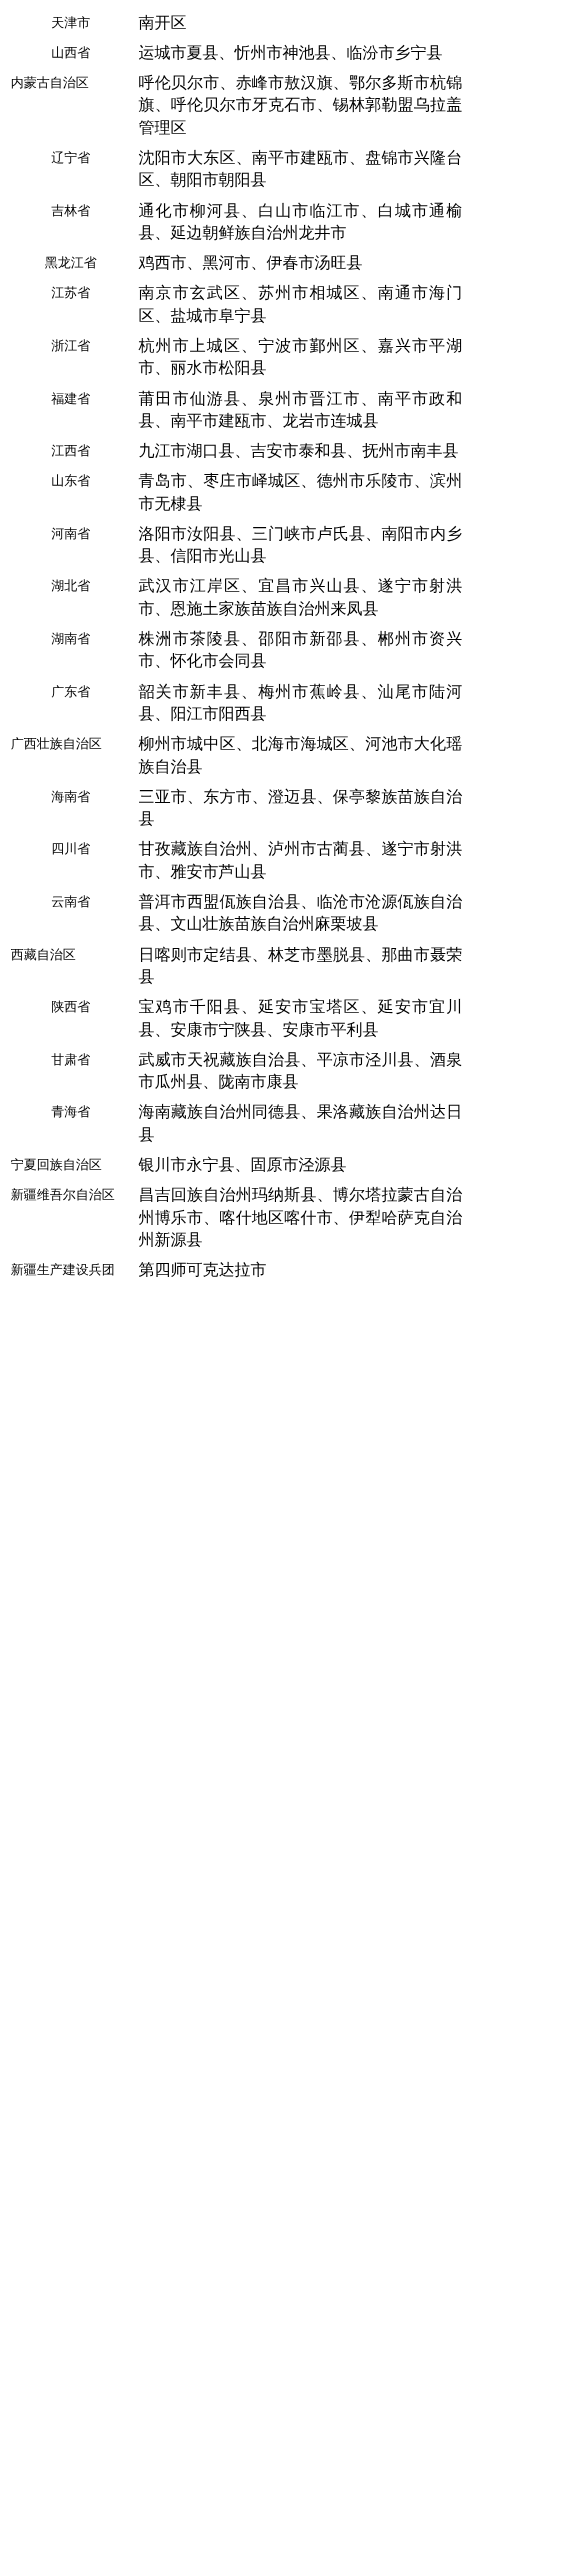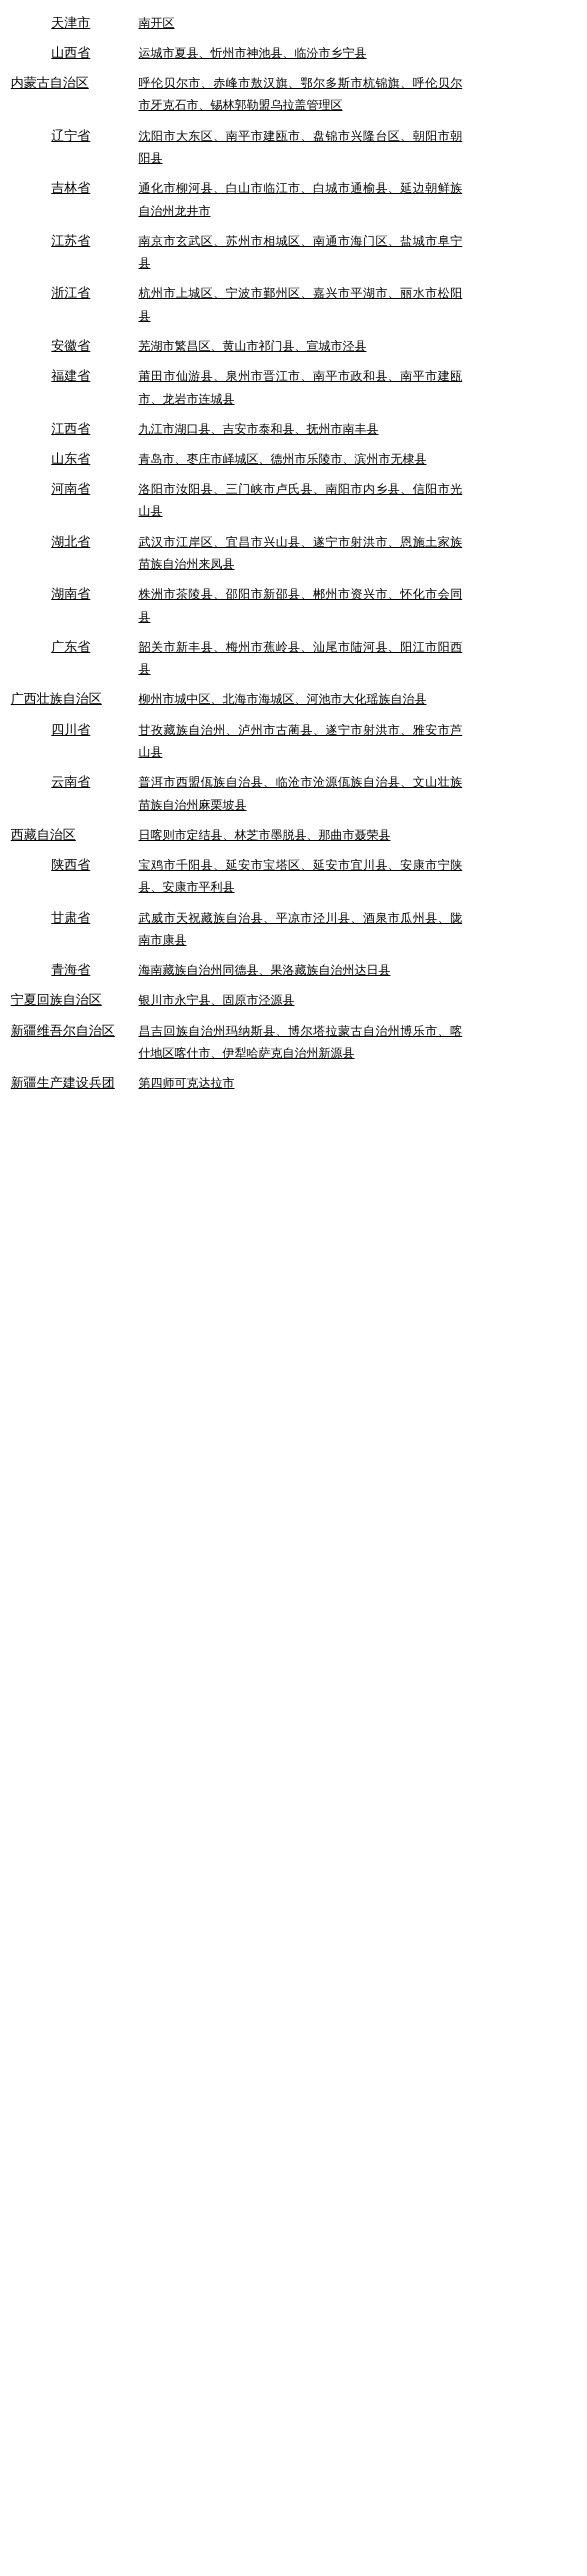--- a/index.html
+++ b/index.html
@@ -9,21 +9,20 @@
   }
   body {
     width: 587px;
     font-family: "DejaVu Sans", "Liberation Sans", sans-serif;
     color: #000000;
   }
   .page {
     width: 473px;
     box-sizing: border-box;
     padding: 7.7px 10.8px 7.7px 7.7px;
-    text-decoration: underline;
   }
   table.list {
     width: 100%;
     border-collapse: collapse;
     table-layout: fixed;
   }
   table.list tr {
     vertical-align: top;
   }
   td.prov {
@@ -35,21 +34,21 @@
     color: #000;
   }
   td.prov.center {
     text-align: center;
   }
   td.prov.left {
     text-align: left;
   }
   td.areas {
     padding: 3.9px 0 3.9px 4.6px;
-    font-size: 12px;
+    font-size: 16px;
     line-height: 22.4px;
     color: #000;
     text-align: justify;
     text-justify: inter-ideograph;
   }
 </style>
 </head>
 <body>
 
 <div class="page">
@@ -69,30 +68,30 @@
         </tr>
         <tr>
           <td class="prov center">辽宁省</td>
           <td class="areas">沈阳市大东区、南平市建瓯市、盘锦市兴隆台区、朝阳市朝阳县</td>
         </tr>
         <tr>
           <td class="prov center">吉林省</td>
           <td class="areas">通化市柳河县、白山市临江市、白城市通榆县、延边朝鲜族自治州龙井市</td>
         </tr>
         <tr>
+          <td class="prov center">黑龙江省</td>
+          <td class="areas">鸡西市、黑河市、伊春市汤旺县</td>
+        </tr>
+        <tr>
           <td class="prov center">江苏省</td>
           <td class="areas">南京市玄武区、苏州市相城区、南通市海门区、盐城市阜宁县</td>
         </tr>
         <tr>
           <td class="prov center">浙江省</td>
           <td class="areas">杭州市上城区、宁波市鄞州区、嘉兴市平湖市、丽水市松阳县</td>
-        </tr>
-        <tr>
-          <td class="prov center">安徽省</td>
-          <td class="areas">芜湖市繁昌区、黄山市祁门县、宣城市泾县</td>
         </tr>
         <tr>
           <td class="prov center">福建省</td>
           <td class="areas">莆田市仙游县、泉州市晋江市、南平市政和县、南平市建瓯市、龙岩市连城县</td>
         </tr>
         <tr>
           <td class="prov center">江西省</td>
           <td class="areas">九江市湖口县、吉安市泰和县、抚州市南丰县</td>
         </tr>
         <tr>
@@ -111,20 +110,24 @@
           <td class="prov center">湖南省</td>
           <td class="areas">株洲市茶陵县、邵阳市新邵县、郴州市资兴市、怀化市会同县</td>
         </tr>
         <tr>
           <td class="prov center">广东省</td>
           <td class="areas">韶关市新丰县、梅州市蕉岭县、汕尾市陆河县、阳江市阳西县</td>
         </tr>
         <tr>
           <td class="prov left">广西壮族自治区</td>
           <td class="areas">柳州市城中区、北海市海城区、河池市大化瑶族自治县</td>
+        </tr>
+        <tr>
+          <td class="prov center">海南省</td>
+          <td class="areas">三亚市、东方市、澄迈县、保亭黎族苗族自治县</td>
         </tr>
         <tr>
           <td class="prov center">四川省</td>
           <td class="areas">甘孜藏族自治州、泸州市古蔺县、遂宁市射洪市、雅安市芦山县</td>
         </tr>
         <tr>
           <td class="prov center">云南省</td>
           <td class="areas">普洱市西盟佤族自治县、临沧市沧源佤族自治县、文山壮族苗族自治州麻栗坡县</td>
         </tr>
         <tr>

